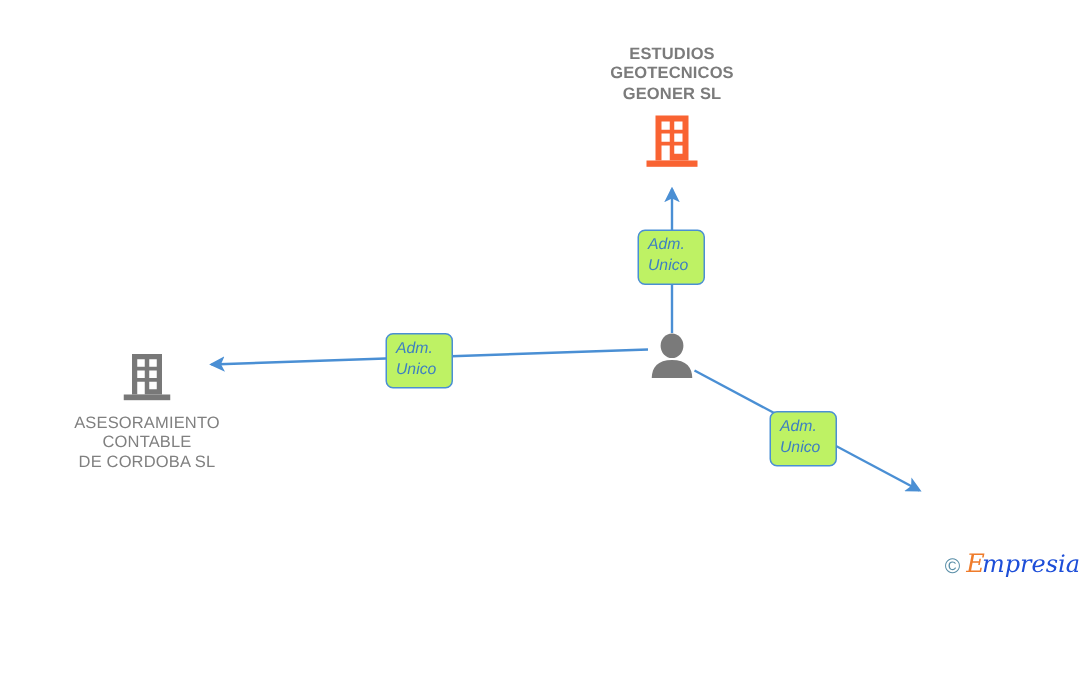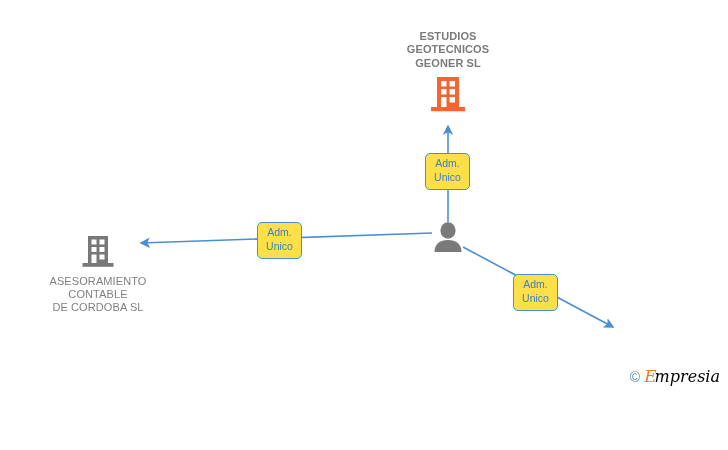--- a/index.html
+++ b/index.html
@@ -54,28 +54,28 @@
   .person-icon {
     display: block;
     margin: 0 auto;
   }
 
   
   .rel-box {
     position: absolute;
     border: 1px solid #4a8fd4;
     border-radius: 5px;
-    background: #fde047;
+    background: #bef264;
     color: #3d7fc1;
     font-size: 10.5px;
     line-height: 1.32;
-    text-align: center;
     padding: 3px 6px 4px 6px;
     box-sizing: border-box;
     white-space: pre-line;
+    font-style: italic;
   }
 
   
   #watermark {
     position: absolute;
     right: 8px;
     bottom: 6px;
     display: flex;
     align-items: center;
     gap: 4px;
@@ -87,21 +87,21 @@
     line-height: 1;
   }
   #watermark .wm-e {
     color: #ef7c2b;
     font-family: "DejaVu Serif", serif;
     font-style: italic;
     font-size: 17px;
     line-height: 1;
   }
   #watermark .wm-rest {
-    color: #000000;
+    color: #1d4ed8;
     font-family: "DejaVu Serif", serif;
     font-style: italic;
     font-size: 16px;
     line-height: 1;
     margin-left: -2px;
   }
 </style>
 </head>
 <body>
 

